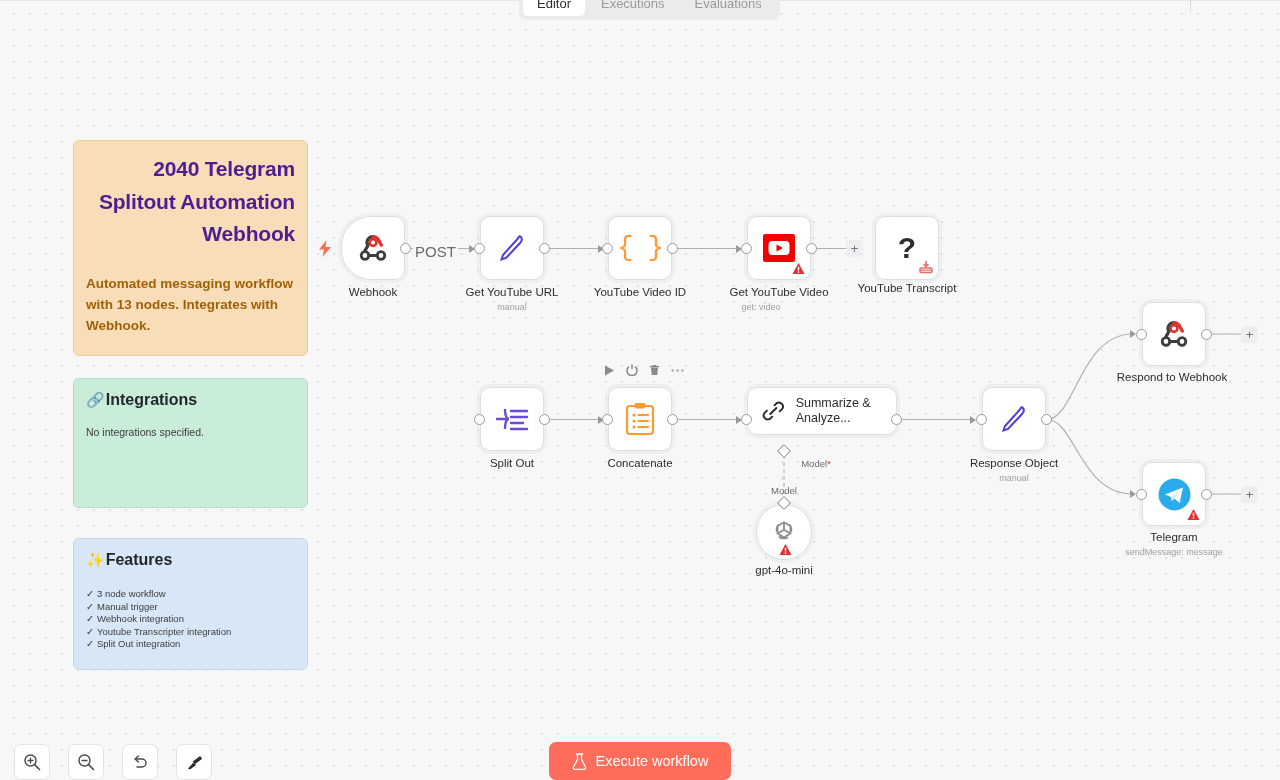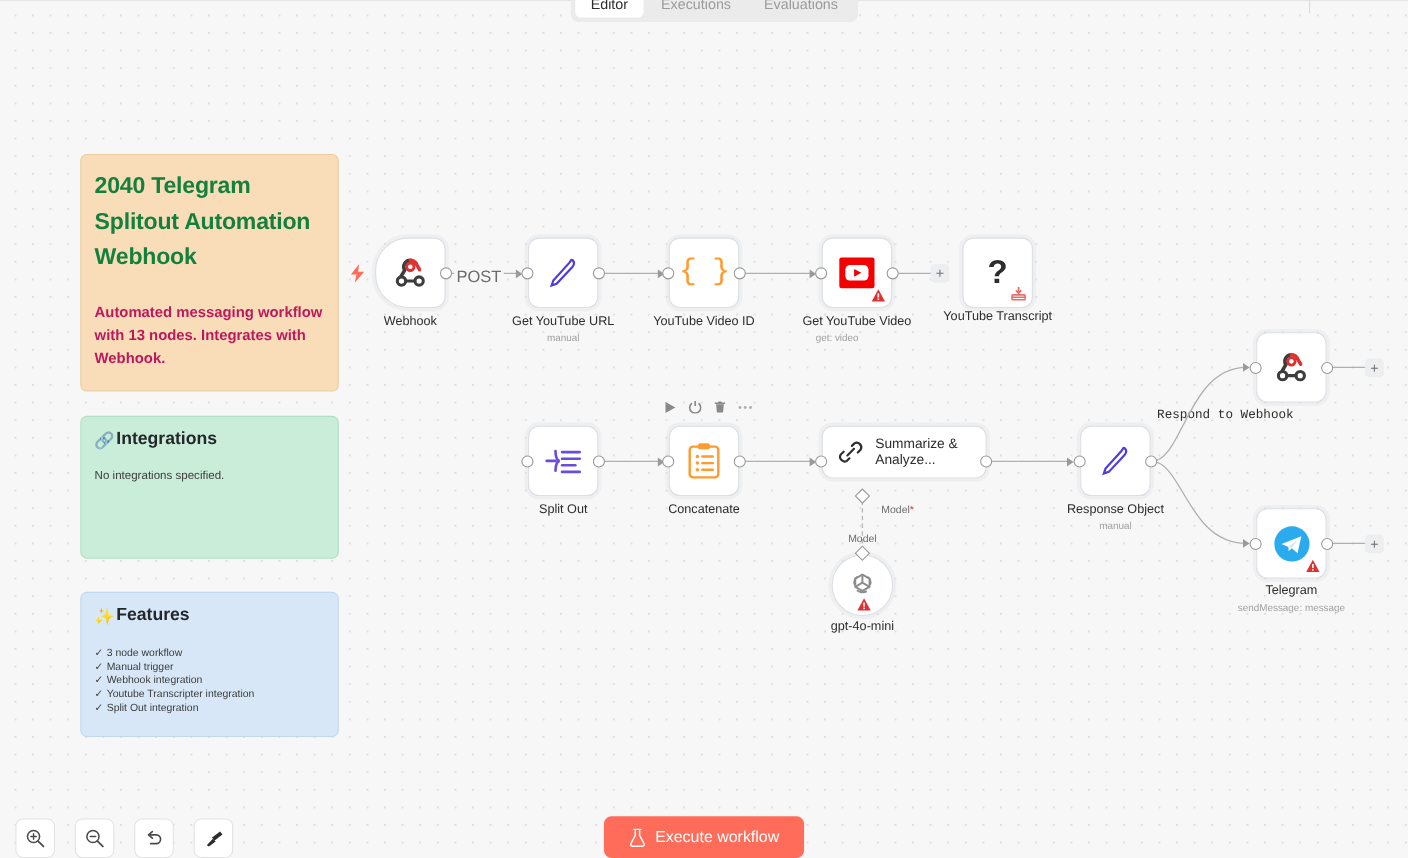--- a/index.html
+++ b/index.html
@@ -58,26 +58,26 @@
     border-radius: 6px;
     padding: 12px 12px 10px 12px;
     overflow: hidden;
   }
   .sticky-orange {
     left: 73px; top: 140px; width: 235px; height: 216px;
     background: #f8ddb8;
     border: 1px solid #eccd9f;
   }
   .sticky-orange .s-title {
-    font-size: 21px; font-weight: bold; color: #15803d;
-    line-height: 32.5px; letter-spacing: -0.2px;
+    font-size: 21px; font-weight: bold; color: #4c1d95;
+    line-height: 32.5px; letter-spacing: -0.2px; text-align: right;
   }
   .sticky-orange .s-body {
     margin-top: 22px;
-    font-size: 13.5px; font-weight: bold; color: #be185d;
+    font-size: 13.5px; font-weight: bold; color: #a16207;
     line-height: 21px;
   }
   .sticky-green {
     left: 73px; top: 378px; width: 235px; height: 130px;
     background: #c9edd9;
     border: 1px solid #b2dfc6;
   }
   .sticky-green .s-title {
     font-size: 16px; font-weight: bold; color: #23262b;
     display: flex; align-items: center; gap: 1px;
@@ -469,21 +469,21 @@
       <path d="M21.2 7.5l3.2 5.6" stroke="#e03030" stroke-width="3.2" fill="none" stroke-linecap="round"></path>
       <circle cx="16" cy="10.5" r="3.4" fill="none" stroke="#e03030" stroke-width="2.6"></circle>
       <circle cx="8" cy="23.5" r="3.8" fill="none" stroke="#3d3d3d" stroke-width="2.8"></circle>
       <circle cx="24" cy="23.5" r="3.8" fill="none" stroke="#3d3d3d" stroke-width="2.8"></circle>
       <path d="M11.8 23.5h8.4" stroke="#3d3d3d" stroke-width="2.8" stroke-linecap="round"></path>
     </svg>
   </div>
   <div class="ep" style="left:1136px;top:329px;"></div>
   <div class="ep" style="left:1201px;top:329px;"></div>
   <div class="plus-btn" style="left:1241px;top:326px;">+</div>
-  <div class="node-label" style="left:1114px;top:371px;font-family:Liberation Mono, monospace;">Respond to Webhook</div>
+  <div class="node-label" style="left:1172px;top:371px;">Respond to Webhook</div>
 
   <div class="node" style="left:1142px;top:462px;">
     <svg width="33" height="33" viewBox="0 0 33 33">
       <circle cx="16.5" cy="16.5" r="16" fill="#2aabee"></circle>
       <path d="M7 16.6 L25 9.5 L21.6 25 L16.3 20.4 L13.5 23.2 L13.3 19.3 Z" fill="#ffffff"></path>
       <path d="M13.3 19.3 L22 12.4 L16.3 20.4 Z" fill="#d2e9f7"></path>
     </svg>
     <svg class="warn" viewBox="0 0 14 13">
       <path d="M7 0.5 L13.5 12.5 H0.5 Z" fill="#e03030"></path>
       <rect x="6.2" y="4.6" width="1.6" height="4" fill="#ffffff"></rect>

